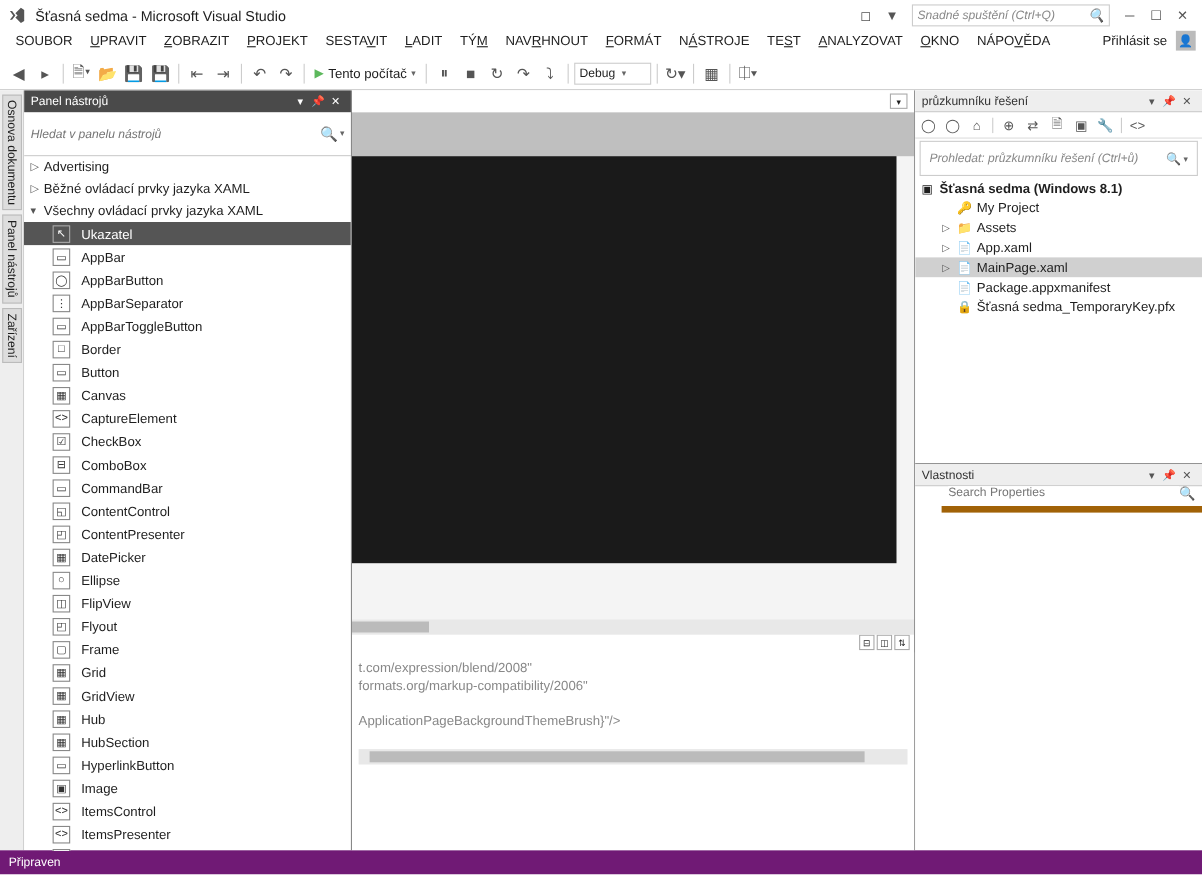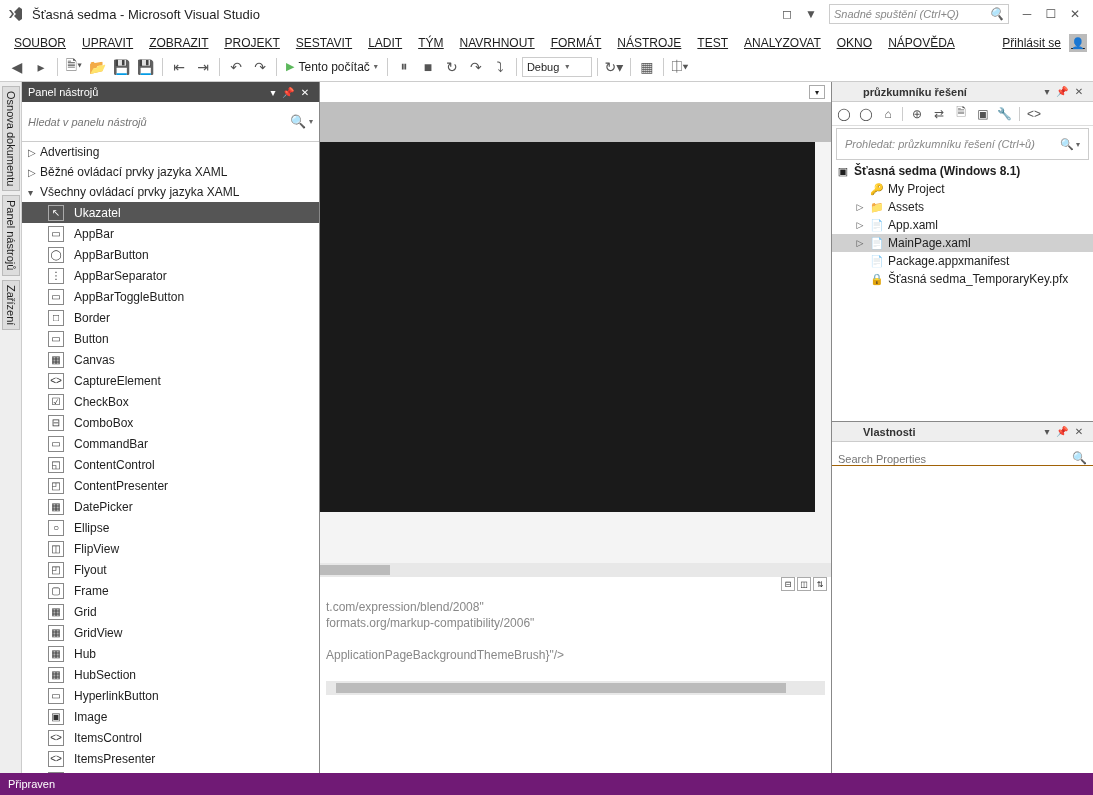--- a/index.html
+++ b/index.html
@@ -9,21 +9,21 @@
 .title-bar { height: 28px; display: flex; align-items: center; padding: 0 6px; background: #fff; }
 .title-bar .vs-icon { width: 20px; height: 20px; display: inline-flex; align-items: center; justify-content: center; }
 .title-bar .title-text { margin-left: 6px; font-size: 13px; }
 .title-bar .spacer { flex: 1; }
 .title-bar .tb-btn { width: 24px; height: 22px; display: inline-flex; align-items: center; justify-content: center; color: #555; cursor: pointer; }
 .quick-launch { width: 180px; height: 20px; border: 1px solid #ccc; display: flex; align-items: center; padding: 0 4px; color: #888; font-style: italic; margin: 0 6px; }
 .quick-launch .ql-text { flex: 1; font-size: 11px; }
 .quick-launch .ql-icon { font-size: 12px; }
 
 
-.menu-bar { height: 24px; display: flex; align-items: flex-end; padding: 0 6px; text-decoration: underline; }
+.menu-bar { height: 24px; display: flex; align-items: flex-start; padding: 0 6px; }
 .menu-bar .menu-item { padding: 2px 8px; font-size: 12px; cursor: pointer; }
 .menu-bar .menu-item u { text-decoration: underline; }
 .menu-bar .spacer { flex: 1; }
 .menu-bar .signin { font-size: 12px; padding: 2px 4px; }
 .menu-bar .user-icon { width: 18px; height: 18px; background: #bbb; margin-left: 4px; display: inline-flex; align-items: center; justify-content: center; color: #fff; font-size: 11px; }
 
 
 .toolbar { height: 30px; border-bottom: 1px solid #ccc; display: flex; align-items: center; padding: 0 6px; gap: 2px; background: #fff; }
 .tb-sep { width: 1px; height: 18px; background: #ccc; margin: 0 3px; }
 .tb-icon { width: 22px; height: 22px; display: inline-flex; align-items: center; justify-content: center; color: #555; cursor: pointer; font-size: 14px; }
@@ -68,36 +68,36 @@
 .xaml-header { height: 16px; display: flex; justify-content: flex-end; padding: 0 4px; gap: 2px; }
 .xaml-header .xh { width: 14px; height: 14px; border: 1px solid #aaa; font-size: 8px; display: inline-flex; align-items: center; justify-content: center; }
 .code-area { flex: 0 0 180px; background: #fff; font-family: Consolas, monospace; font-size: 12px; padding: 6px; color: #888; overflow: auto; position: relative; }
 .code-area .line { white-space: pre; line-height: 16px; }
 .code-hscroll { height: 14px; background: #e8e8e8; position: relative; margin-top: 18px; }
 .code-hscroll .thumb { position: absolute; left: 10px; width: 450px; height: 10px; top: 2px; background: #bbb; }
 
 
 .right-col { width: 262px; display: flex; flex-direction: column; border-left: 1px solid #888; }
 .panel-header.light { background: #eee; color: #333; border-bottom: 1px solid #ccc; }
-.panel-header.light .ph-title { font-weight: bold; margin-left: 25px; }
+.panel-header.light .ph-title { font-weight: normal; }
 .solution { flex: 1; display: flex; flex-direction: column; background: #fff; }
 .sol-toolbar { height: 24px; border-bottom: 1px solid #ddd; display: flex; align-items: center; padding: 0 4px; gap: 6px; }
 .sol-toolbar .st-icon { width: 16px; height: 16px; display: inline-flex; align-items: center; justify-content: center; color: #555; font-size: 12px; cursor: pointer; }
 .sol-toolbar .st-sep { width: 1px; height: 14px; background: #ccc; }
 .sol-search { height: 32px; border: 1px solid #ccc; margin: 2px 4px; display: flex; align-items: center; padding: 0 8px; }
 .sol-search .ss-text { flex: 1; font-size: 11px; color: #888; font-style: italic; }
 .sol-search .ss-icon { font-size: 11px; color: #666; }
 .sol-tree { flex: 1; overflow: auto; font-size: 12px; }
 .sol-row { height: 18px; display: flex; align-items: center; gap: 4px; cursor: pointer; }
 .sol-row.selected { background: #d0d0d0; }
 .sol-row .exp { width: 12px; font-size: 9px; color: #555; text-align: center; }
 .sol-row .ficon { width: 14px; font-size: 11px; text-align: center; }
 .sol-row .bold { font-weight: bold; }
 .properties { height: 352px; border-top: 1px solid #888; display: flex; flex-direction: column; background: #fff; }
-.prop-search { height: 24px; border-bottom: 1px solid #a16207; display: flex; align-items: flex-end; padding: 0 6px; }
+.prop-search { height: 24px; border-bottom: 6px solid #a16207; display: flex; align-items: flex-start; padding: 0 6px; margin-left: 24px; }
 .prop-search input { flex: 1; border: none; outline: none; font-size: 11px; color: #888; }
 
 
 .status-bar { height: 22px; background: #701a75; color: #fff; display: flex; align-items: center; padding: 0 8px; font-size: 11px; }
 </style>
 </head>
 <body>
 
 <div class="title-bar">
   <span class="vs-icon">

